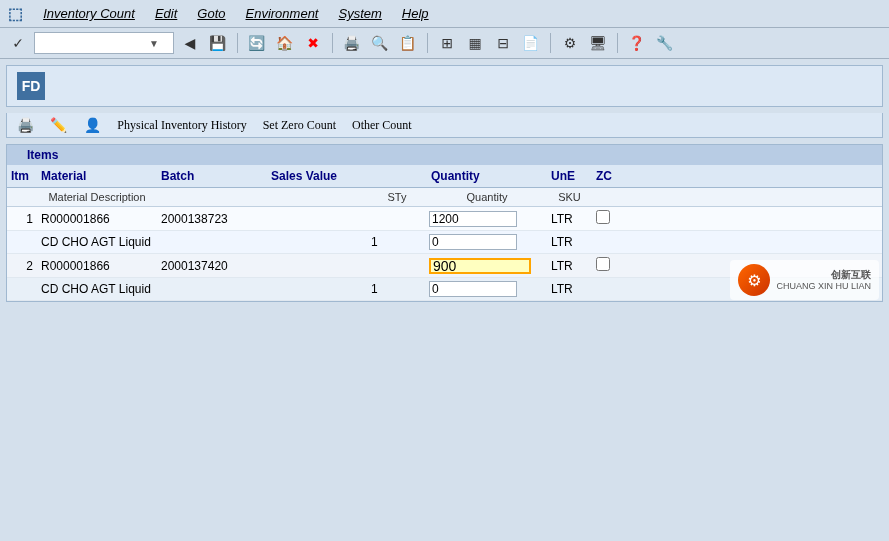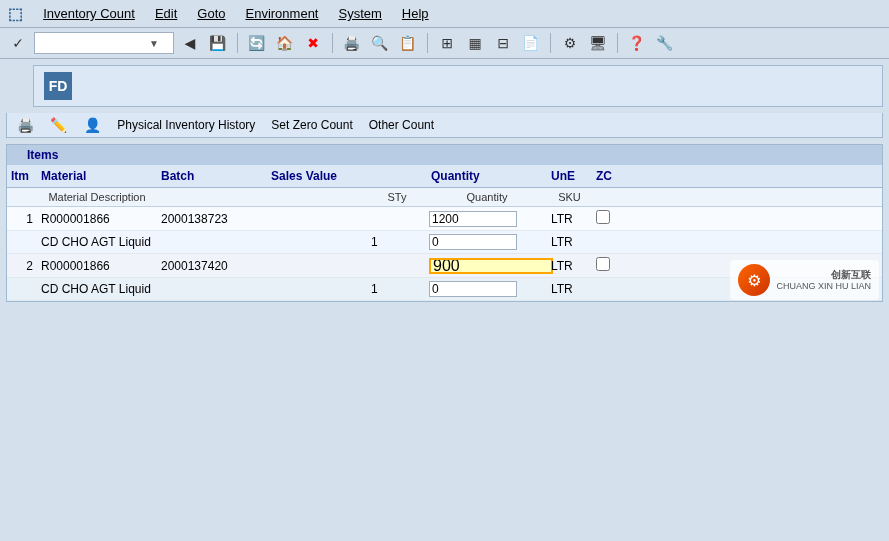--- a/index.html
+++ b/index.html
@@ -22,20 +22,21 @@
       border-bottom: 1px solid #a0b0c0;
     }
     .menu-app-icon {
       color: #336699;
       font-size: 16px;
       font-weight: bold;
     }
     .menu-items {
       display: flex;
       gap: 20px;
+      font-style: italic;
     }
     .menu-item {
       color: #000;
       cursor: pointer;
       font-size: 13px;
       text-decoration: underline;
     }
 
     
     .toolbar {
@@ -92,21 +93,20 @@
 
     
     .doc-header {
       background: #dce8f5;
       border: 1px solid #a0b8d0;
       padding: 6px 10px;
       margin-bottom: 6px;
       display: flex;
       align-items: center;
       gap: 10px;
-      margin-left: 27px;
     }
     .doc-header-icon {
       width: 28px;
       height: 28px;
       background: #4070a0;
       display: flex;
       align-items: center;
       justify-content: center;
       color: white;
       font-size: 14px;
@@ -132,20 +132,21 @@
     }
     .action-icon {
       cursor: pointer;
       font-size: 14px;
       color: #336699;
     }
     .action-link {
       color: #000;
       cursor: pointer;
       font-size: 12px;
+      font-family: Liberation Serif, serif;
     }
 
     
     .form-section {
       background: #dce8f5;
       border: 1px solid #a0b8d0;
       padding: 6px 10px;
       margin-bottom: 4px;
     }
     .form-row {
@@ -256,23 +257,23 @@
       border: 1px solid #a0b0c0;
       height: 16px;
       width: 88px;
       padding: 0 2px;
       font-size: 12px;
       background: white;
     }
     .cell-input-active {
       border: 2px solid #ffa500;
       height: 16px;
-      width: 124px;
+      width: 102px;
       padding: 0 2px;
-      font-size: 16px;
+      font-size: 14px;
       background: #ffffc0;
     }
     .cell-checkbox {
       width: 14px;
       height: 14px;
     }
 
     
     .watermark {
       position: absolute;

